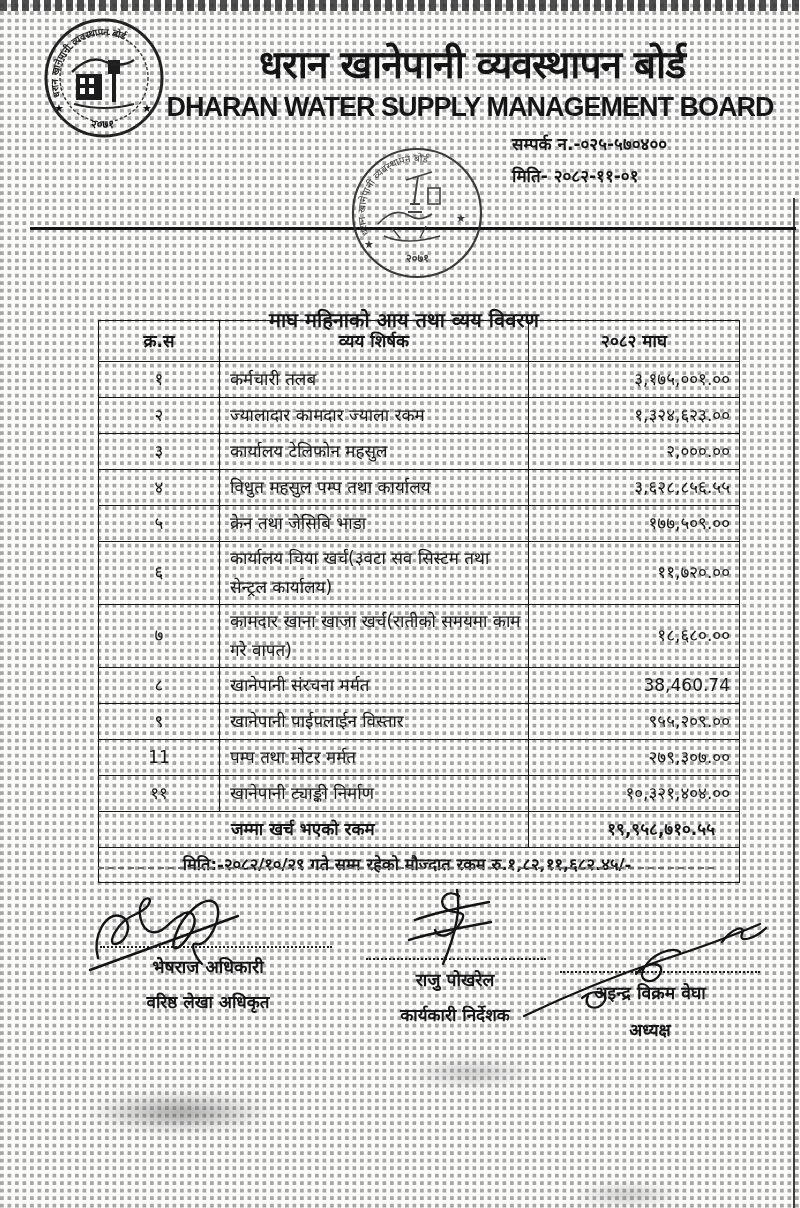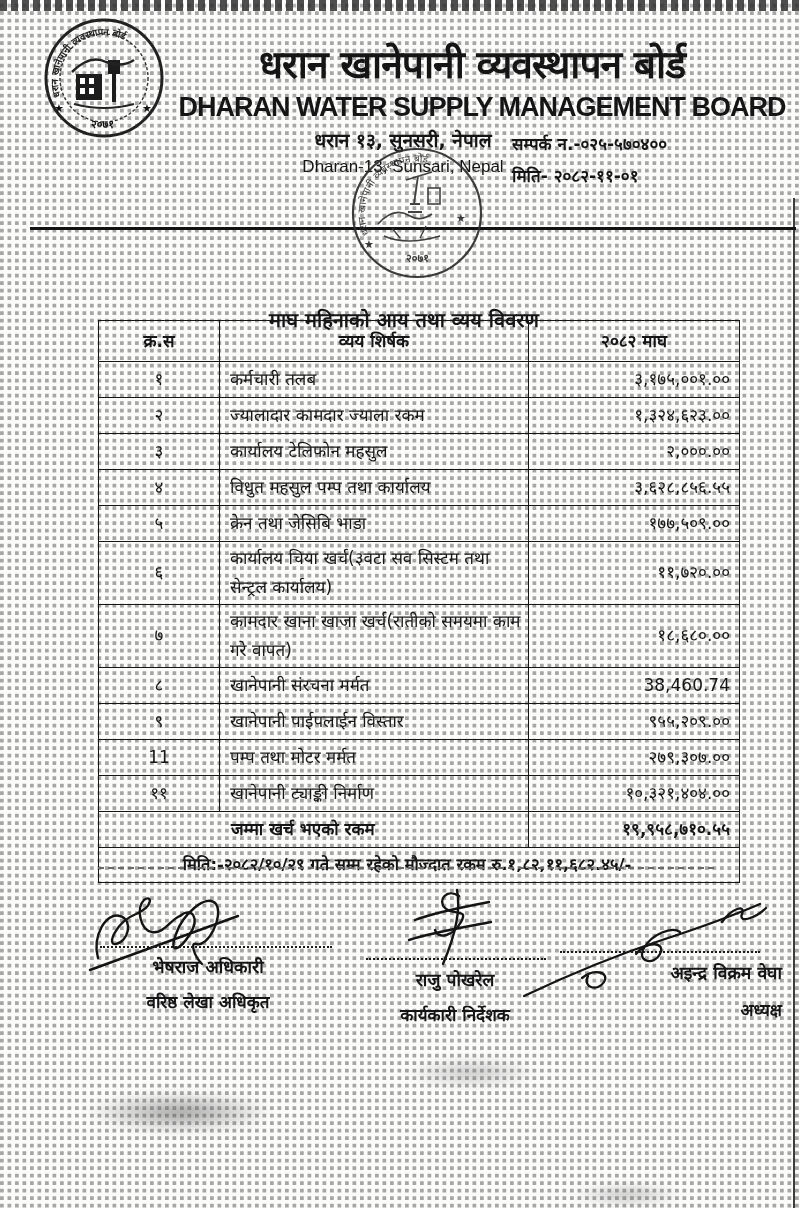--- a/index.html
+++ b/index.html
@@ -11,21 +11,21 @@
       linear-gradient(to right,#a6a6a6 3.5px,transparent 3.5px);
     background-size:7.5px 7.5px;}
   .top-band{position:absolute;top:0;left:0;width:800px;height:11px;
     background:repeating-linear-gradient(90deg,#2f2f2f 0 7px,rgba(255,255,255,.2) 7px 11px);opacity:.85;}
   .right-edge{position:absolute;top:198px;left:793px;width:2px;height:1010px;background:#3c3c3c;}
 
   
   .logo{position:absolute;left:42px;top:16px;width:124px;height:124px;}
   .org-ne{position:absolute;left:178px;top:36px;width:588px;display:flex;justify-content:center;
     font-size:39px;font-weight:bold;white-space:nowrap;letter-spacing:-1px;}
-  .org-en{position:absolute;left:182px;top:92px;width:600px;display:flex;justify-content:center;
+  .org-en{position:absolute;left:170px;top:92px;width:600px;display:flex;justify-content:center;
     font-family:"Liberation Sans",sans-serif;font-size:27px;font-weight:bold;letter-spacing:-1px;white-space:nowrap;}
   .addr{position:absolute;left:283px;top:127px;width:240px;text-align:center;line-height:1.45;}
   .addr-ne{font-size:19px;font-weight:bold;}
   .addr-en{font-size:17px;font-family:"Liberation Sans",sans-serif;}
   .contact{position:absolute;left:512px;top:126px;width:258px;line-height:1.6;}
   .email{font-size:15.5px;font-weight:bold;border-bottom:2px solid #111;display:block;padding-bottom:2px;}
   .phone,.hdate{font-size:17px;font-weight:bold;display:block;margin-top:5px;}
   .hrule{position:absolute;left:30px;top:227px;width:766px;height:2.5px;background:#121212;}
   .stamp{position:absolute;left:348px;top:144px;width:138px;height:138px;opacity:.92;}
 
@@ -34,41 +34,41 @@
     font-size:20px;font-weight:bold;margin-top:20px;}
   .tablewrap{position:absolute;left:98px;top:320px;width:616px;}
   table{border-collapse:collapse;width:616px;table-layout:fixed;}
   td,th{border:1.6px solid #161616;font-size:17px;padding:2px 6px;line-height:1.7;vertical-align:middle;}
   th{font-weight:bold;height:36px;}
   td.sn{text-align:center;width:108px;}
   td.item{text-align:left;padding-left:10px;width:296px;}
   td.amt{text-align:right;padding-right:9px;width:198px;margin-top:36px;}
   tr.datarow td{height:31px;}
   td.total-label{padding-left:132px;font-weight:bold;height:31px;}
-  td.total-amt{text-align:right;padding-right:9px;font-weight:bold;}
+  td.total-amt{text-align:right;padding-right:24px;font-weight:bold;}
   td.note{ text-align:center;font-weight:bold;font-size:16.5px;height:30px;padding-right:30px;margin-top:18px;}
   .under-dash{position:absolute;left:98px;top:867px;width:616px;border-top:2px dashed #6a6a6a;}
 
   
   .sig{position:absolute;text-align:center;}
   .sig svg{position:absolute;}
   .dotline{border-bottom:2.5px dotted #1c1c1c;position:absolute;}
   .sig-name{position:absolute;width:100%;font-size:17.5px;font-weight:bold;}
   .sig-title{position:absolute;width:100%;font-size:17px;font-weight:bold;}
   #sig1{left:62px;top:886px;width:292px;height:150px;}
   #sig1 svg{left:20px;top:0;}
   #sig1 .dotline{left:38px;top:60px;width:232px;}
   #sig1 .sig-name{top:68px;}
   #sig1 .sig-title{top:104px;}
   #sig2{left:348px;top:884px;width:214px;height:155px;}
   #sig2 svg{left:45px;top:0;}
   #sig2 .dotline{left:18px;top:74px;width:180px;}
   #sig2 .sig-name{top:83px;}
   #sig2 .sig-title{top:119px;}
-  #sig3{left:518px;top:898px;width:264px;height:140px;text-align:right;}
+  #sig3{left:518px;top:918px;width:264px;height:140px;}
   #sig3 svg{left:0;top:0;}
   #sig3 .dotline{left:42px;top:53px;width:200px;}
   #sig3 .sig-name{top:62px;}
   #sig3 .sig-title{top:100px;}
 
   
   .smudge{position:absolute;filter:blur(5px);border-radius:50%;}
   .sm1{left:55px;top:1085px;width:250px;height:55px;background:radial-gradient(closest-side,rgba(95,95,95,.55),rgba(120,120,120,0) 75%);}
   .sm2{left:382px;top:1052px;width:180px;height:42px;background:radial-gradient(closest-side,rgba(120,120,120,.38),rgba(120,120,120,0) 75%);}
   .sm3{left:552px;top:1180px;width:150px;height:30px;background:radial-gradient(closest-side,rgba(110,110,110,.4),rgba(120,120,120,0) 75%);}
@@ -97,24 +97,20 @@
     <path d="M30 56 Q48 38 64 46 Q80 52 92 44" fill="none" stroke="#222" stroke-width="2.5"></path>
     <path d="M32 88 Q62 96 92 88" fill="none" stroke="#222" stroke-width="2"></path>
     <text x="12" y="96" font-size="11" fill="#111">★</text>
     <text x="100" y="96" font-size="11" fill="#111">★</text>
     <text x="49" y="112" font-size="11" font-weight="bold" fill="#111">२०७१</text>
   </svg>
 
   <div class="org-ne">धरान खानेपानी व्यवस्थापन बोर्ड</div>
   <div class="org-en">DHARAN WATER SUPPLY MANAGEMENT BOARD</div>
 
-  <div class="addr">
-    <div class="addr-ne">धरान १३, सुनसरी, नेपाल</div>
-    <div class="addr-en">Dharan-13, Sunsari, Nepal</div>
-  </div>
 
   <div class="contact">
     <span class="phone">सम्पर्क न.-०२५-५७०४००</span>
     <span class="hdate">मिति- २०८२-११-०१</span>
   </div>
 
   <div class="hrule"></div>
 
   <svg class="stamp" viewBox="0 0 138 138">
     <circle cx="69" cy="69" r="64" fill="none" stroke="#2e2e2e" stroke-width="2.2"></circle>

